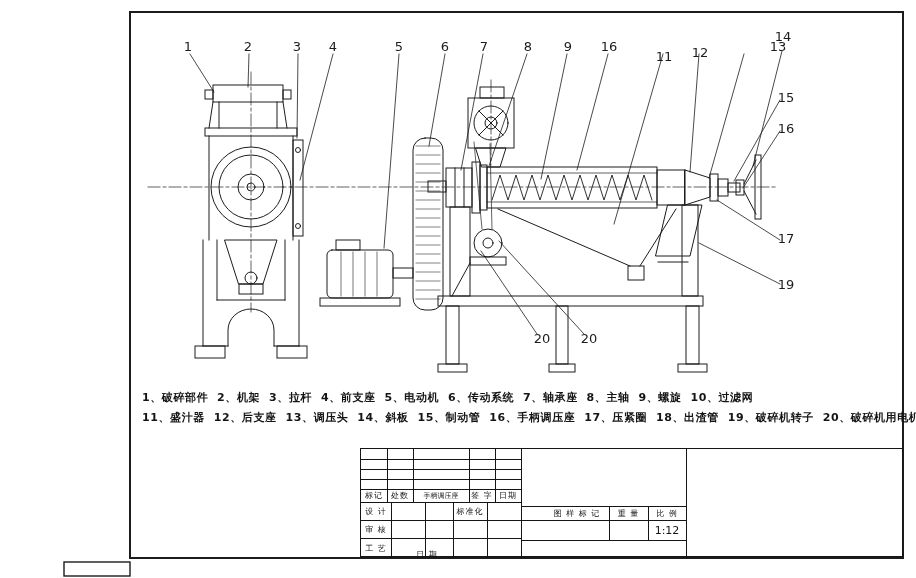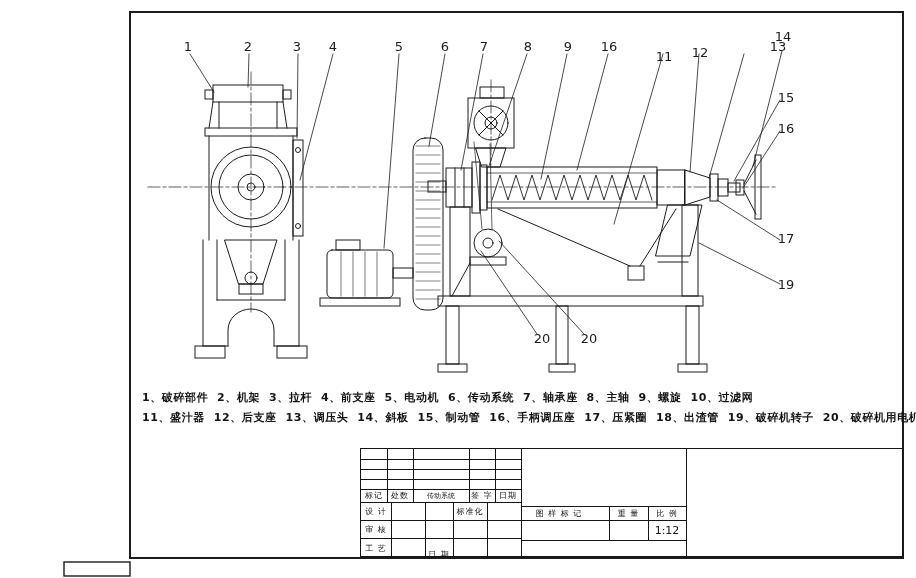--- a/index.html
+++ b/index.html
@@ -214,27 +214,27 @@
     <div class="tl" style="left:126px;top:53px;width:1px;height:56px"></div>
 
     <div class="tl" style="left:160px;top:57px;width:165px;height:1px"></div>
     <div class="tl" style="left:160px;top:71px;width:165px;height:1px"></div>
     <div class="tl" style="left:160px;top:91px;width:165px;height:1px"></div>
     <div class="tl" style="left:248px;top:57px;width:1px;height:34px"></div>
     <div class="tl" style="left:287px;top:57px;width:1px;height:34px"></div>
 
     <div class="cell" style="left:0;top:40px;width:26px;height:13px">标记</div>
     <div class="cell" style="left:26px;top:40px;width:26px;height:13px">处数</div>
-    <div class="cell small" style="left:52px;top:40px;width:56px;height:13px">传动系统</div>
+    <div class="cell small" style="left:52px;top:40px;width:56px;height:13px">手柄调压座</div>
     <div class="cell" style="left:108px;top:40px;width:26px;height:13px">签 字</div>
     <div class="cell" style="left:134px;top:40px;width:26px;height:13px">日期</div>
     <div class="cell" style="left:0;top:53px;width:30px;height:18px">设 计</div>
     <div class="cell" style="left:92px;top:53px;width:34px;height:18px">标准化</div>
     <div class="cell" style="left:0;top:71px;width:30px;height:18px">审 核</div>
     <div class="cell" style="left:0;top:89px;width:30px;height:20px">工 艺</div>
-    <div class="cell" style="left:64px;top:89px;width:28px;height:32px">日 期</div>
-    <div class="cell" style="left:154px;top:57px;width:88px;height:14px">图 样 标 记</div>
+    <div class="cell" style="left:52px;top:89px;width:28px;height:32px">日 期</div>
+    <div class="cell" style="left:172px;top:57px;width:88px;height:14px">图 样 标 记</div>
     <div class="cell" style="left:248px;top:57px;width:39px;height:14px">重 量</div>
     <div class="cell" style="left:287px;top:57px;width:38px;height:14px">比 例</div>
     <div class="cell big" style="left:287px;top:71px;width:38px;height:20px">1:12</div>
   </div>
 
 </div>
 
 </body></html>

